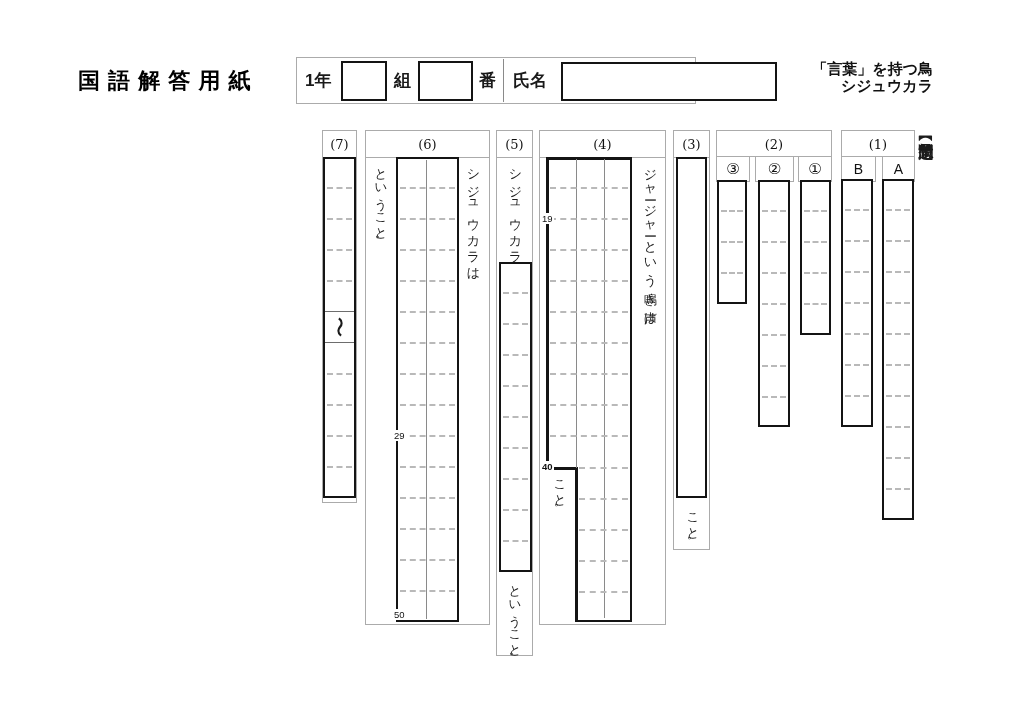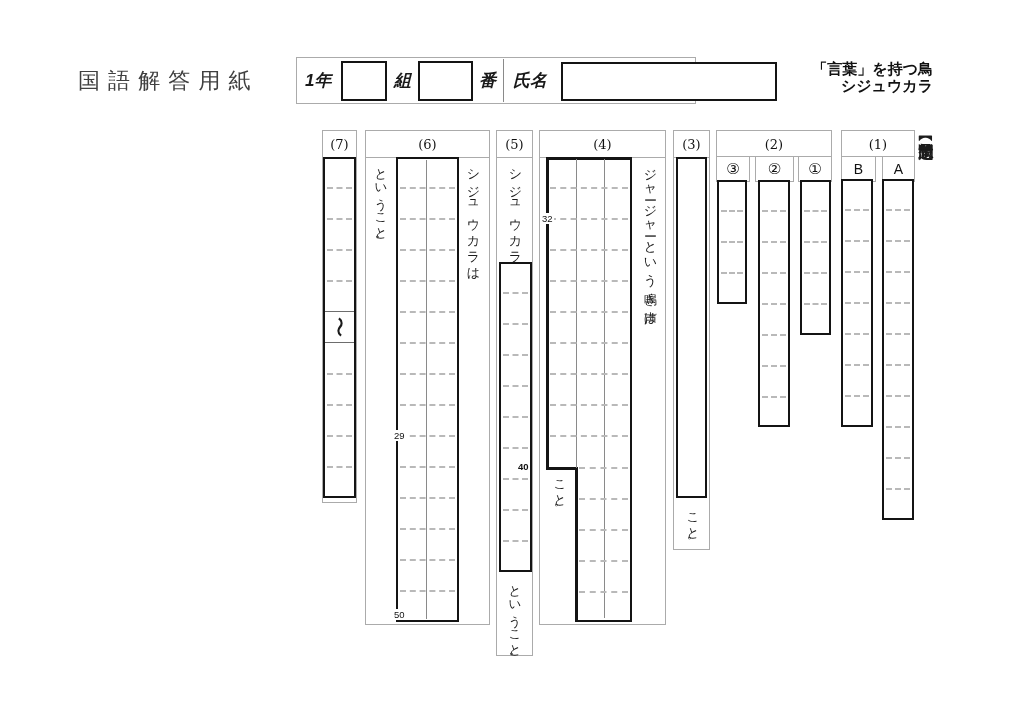--- a/index.html
+++ b/index.html
@@ -29,23 +29,23 @@
   .blackbox{position:absolute;box-sizing:border-box;border:2px solid #141414;background:#fff;}
   .striplabel{position:absolute;font-weight:bold;font-size:17px;top:0;bottom:0;display:flex;align-items:center;}
   .squiggle{position:absolute;display:flex;align-items:center;justify-content:center;
             font-family:"DejaVu Serif","Liberation Serif",serif;font-size:21px;transform:rotate(90deg);}
 </style>
 </head>
 <body>
 
 <div id="canvas">
 
-  <div class="abs" style="left:78px;top:66px;font-size:22px;font-weight:normal;letter-spacing:1px;color:#404040;">国 語 解 答 用 紙</div>
-
-  <div class="gbox" style="left:296px;top:57px;width:400px;height:47px;font-style:italic;">
+  <div class="abs" style="left:78px;top:66px;font-size:22px;font-weight:bold;letter-spacing:1px;color:#000000;">国 語 解 答 用 紙</div>
+
+  <div class="gbox" style="left:296px;top:57px;width:400px;height:47px;">
     <div class="striplabel" style="left:8px;">1年</div>
     <div class="blackbox" style="left:44px;top:3px;width:46px;height:40px;"></div>
     <div class="striplabel" style="left:97px;">組</div>
     <div class="blackbox" style="left:121px;top:3px;width:55px;height:40px;"></div>
     <div class="striplabel" style="left:182px;">番</div>
     <div class="vthin" style="left:206px;"></div>
     <div class="striplabel" style="left:216px;">氏名</div>
     <div class="blackbox" style="left:264px;top:4px;width:216px;height:39px;"></div>
   </div>
 
@@ -137,22 +137,22 @@
     <div class="dash" style="left:4px;width:78px;right:auto;top:185px;"></div>
     <div class="dash" style="left:4px;width:78px;right:auto;top:216px;"></div>
     <div class="dash" style="left:4px;width:78px;right:auto;top:247px;"></div>
     <div class="dash" style="left:4px;width:78px;right:auto;top:278px;"></div>
     <div class="dash" style="left:33px;width:49px;right:auto;top:310px;"></div>
     <div class="dash" style="left:33px;width:49px;right:auto;top:341px;"></div>
     <div class="dash" style="left:33px;width:49px;right:auto;top:372px;"></div>
     <div class="dash" style="left:33px;width:49px;right:auto;top:403px;"></div>
     <div class="dash" style="left:33px;width:49px;right:auto;top:434px;"></div>
   </div>
-  <div class="marker" style="left:541px;top:213px;">32</div>
-  <div class="marker" style="left:517px;top:461px;font-weight:bold;">40</div>
+  <div class="marker" style="left:541px;top:213px;">19</div>
+  <div class="marker" style="left:541px;top:461px;font-weight:bold;">40</div>
   <div class="vtext" style="left:551px;top:471px;font-size:12.5px;letter-spacing:1px;">こと。</div>
 
   <div class="gbox" style="left:673px;top:130px;width:37px;height:420px;">
     <div class="ghead">(3)</div>
   </div>
   <div class="tbox" style="left:676px;top:157px;width:31px;height:341px;"></div>
   <div class="vtext" style="left:684px;top:504px;font-size:12.5px;letter-spacing:1px;">こと。</div>
 
   <div class="gbox" style="left:716px;top:130px;width:116px;height:27px;">
     <div class="ghead" style="border-bottom:none;">(2)</div>

